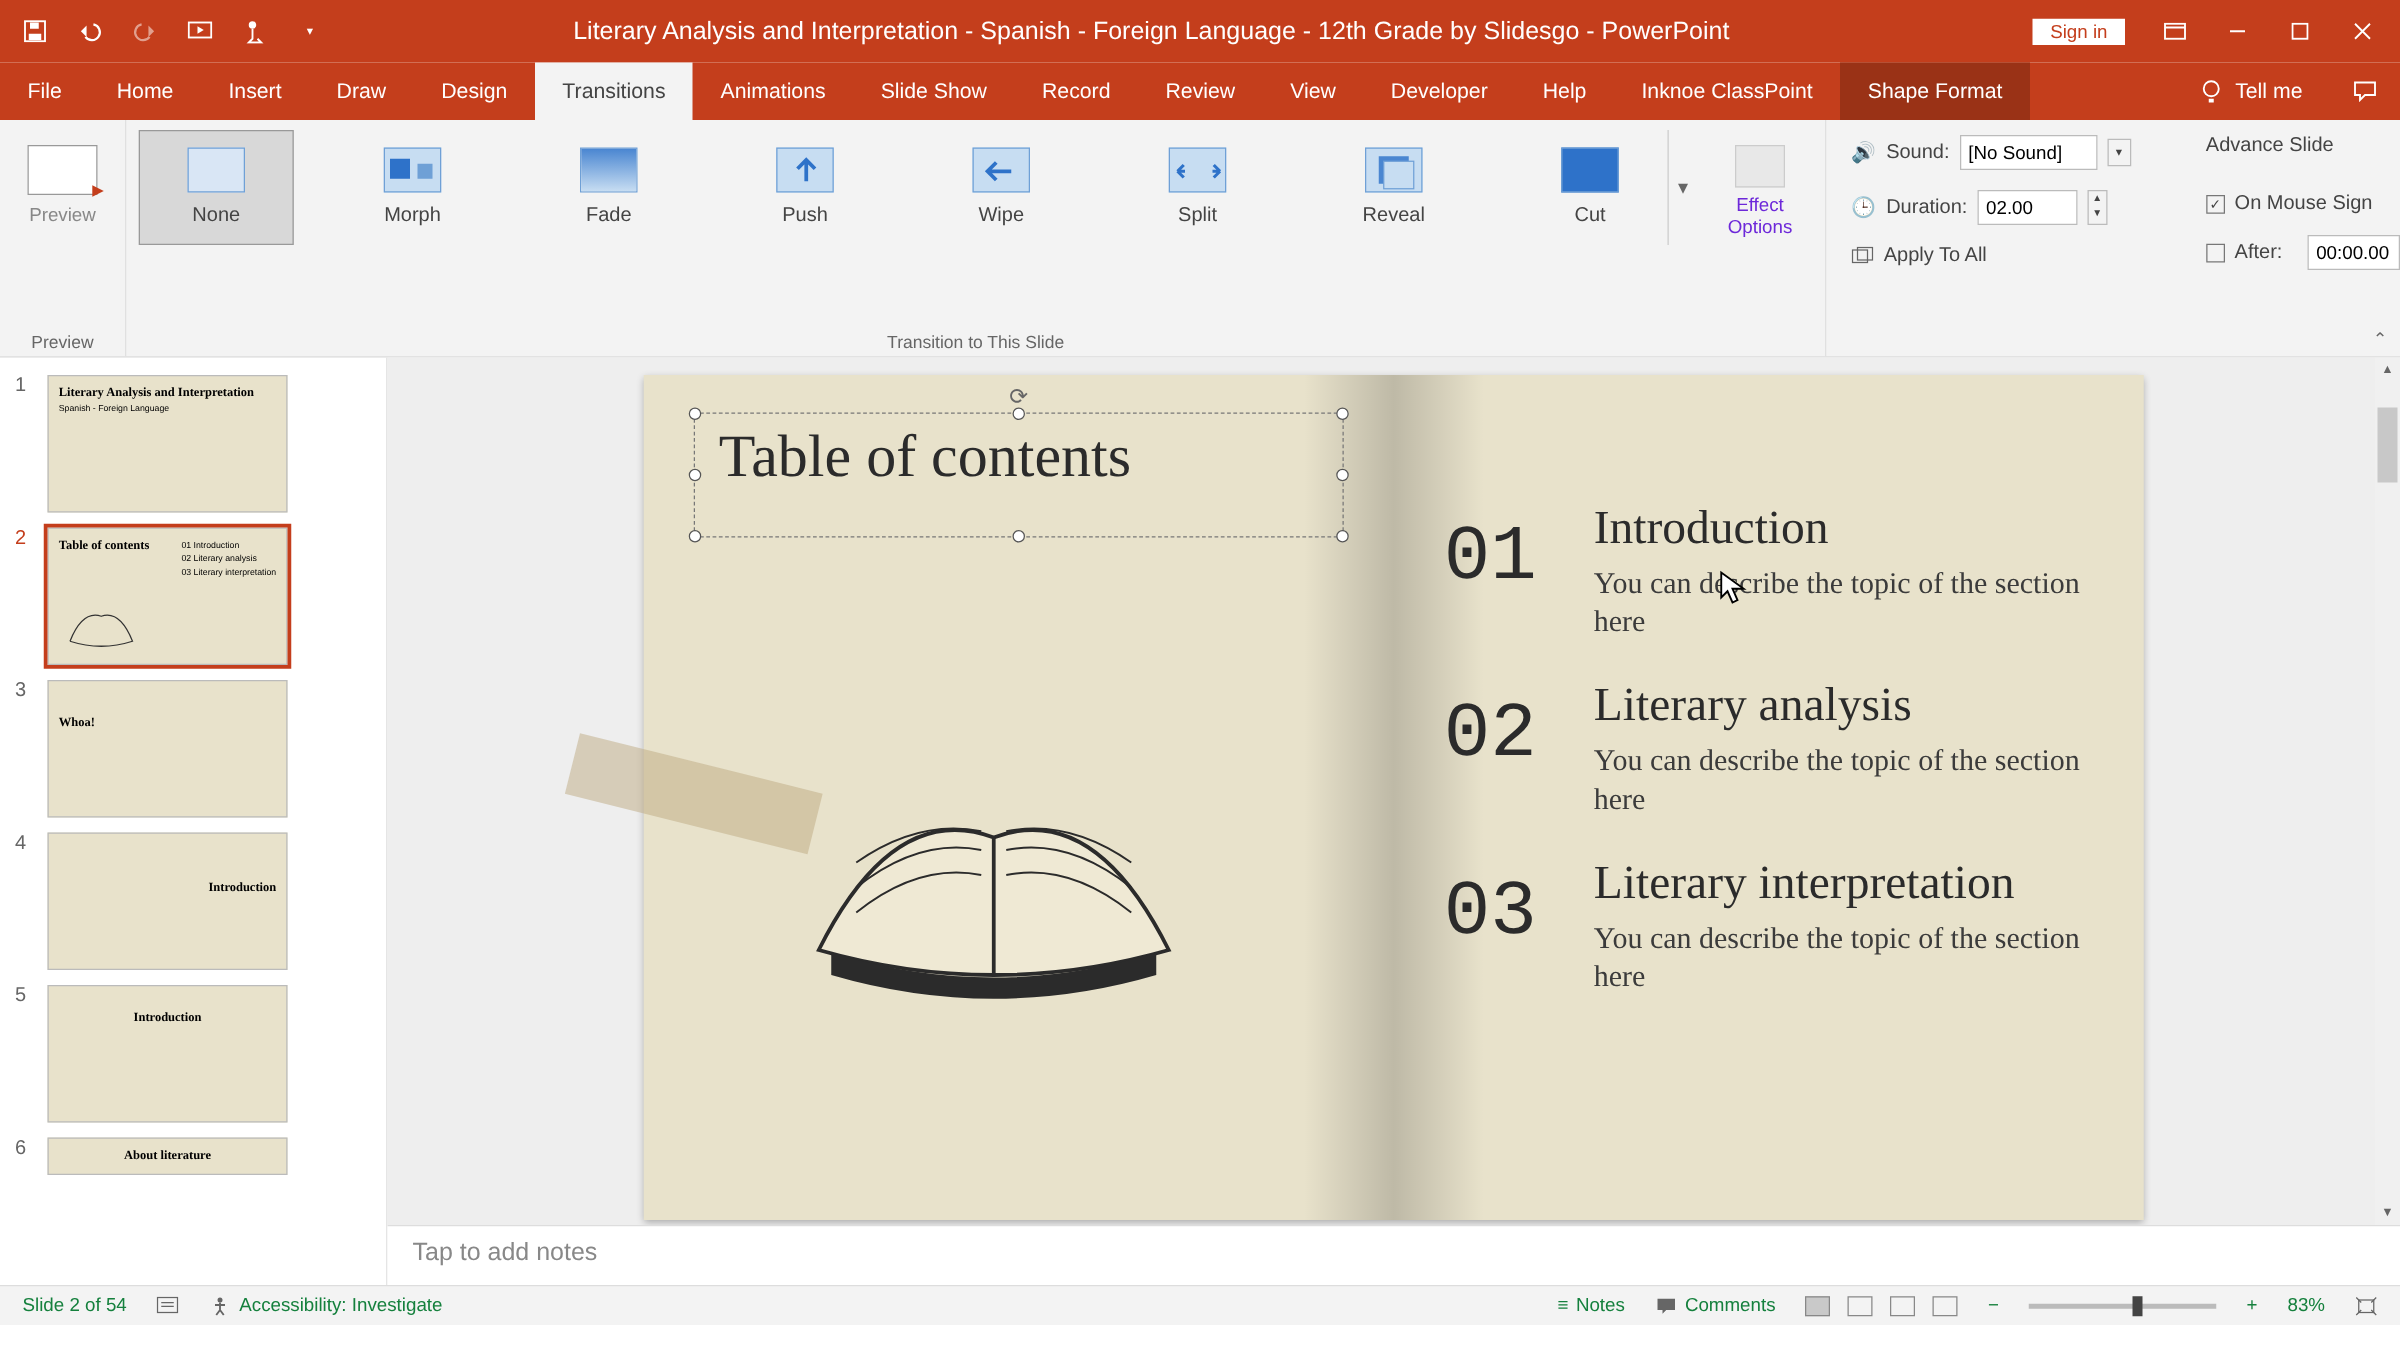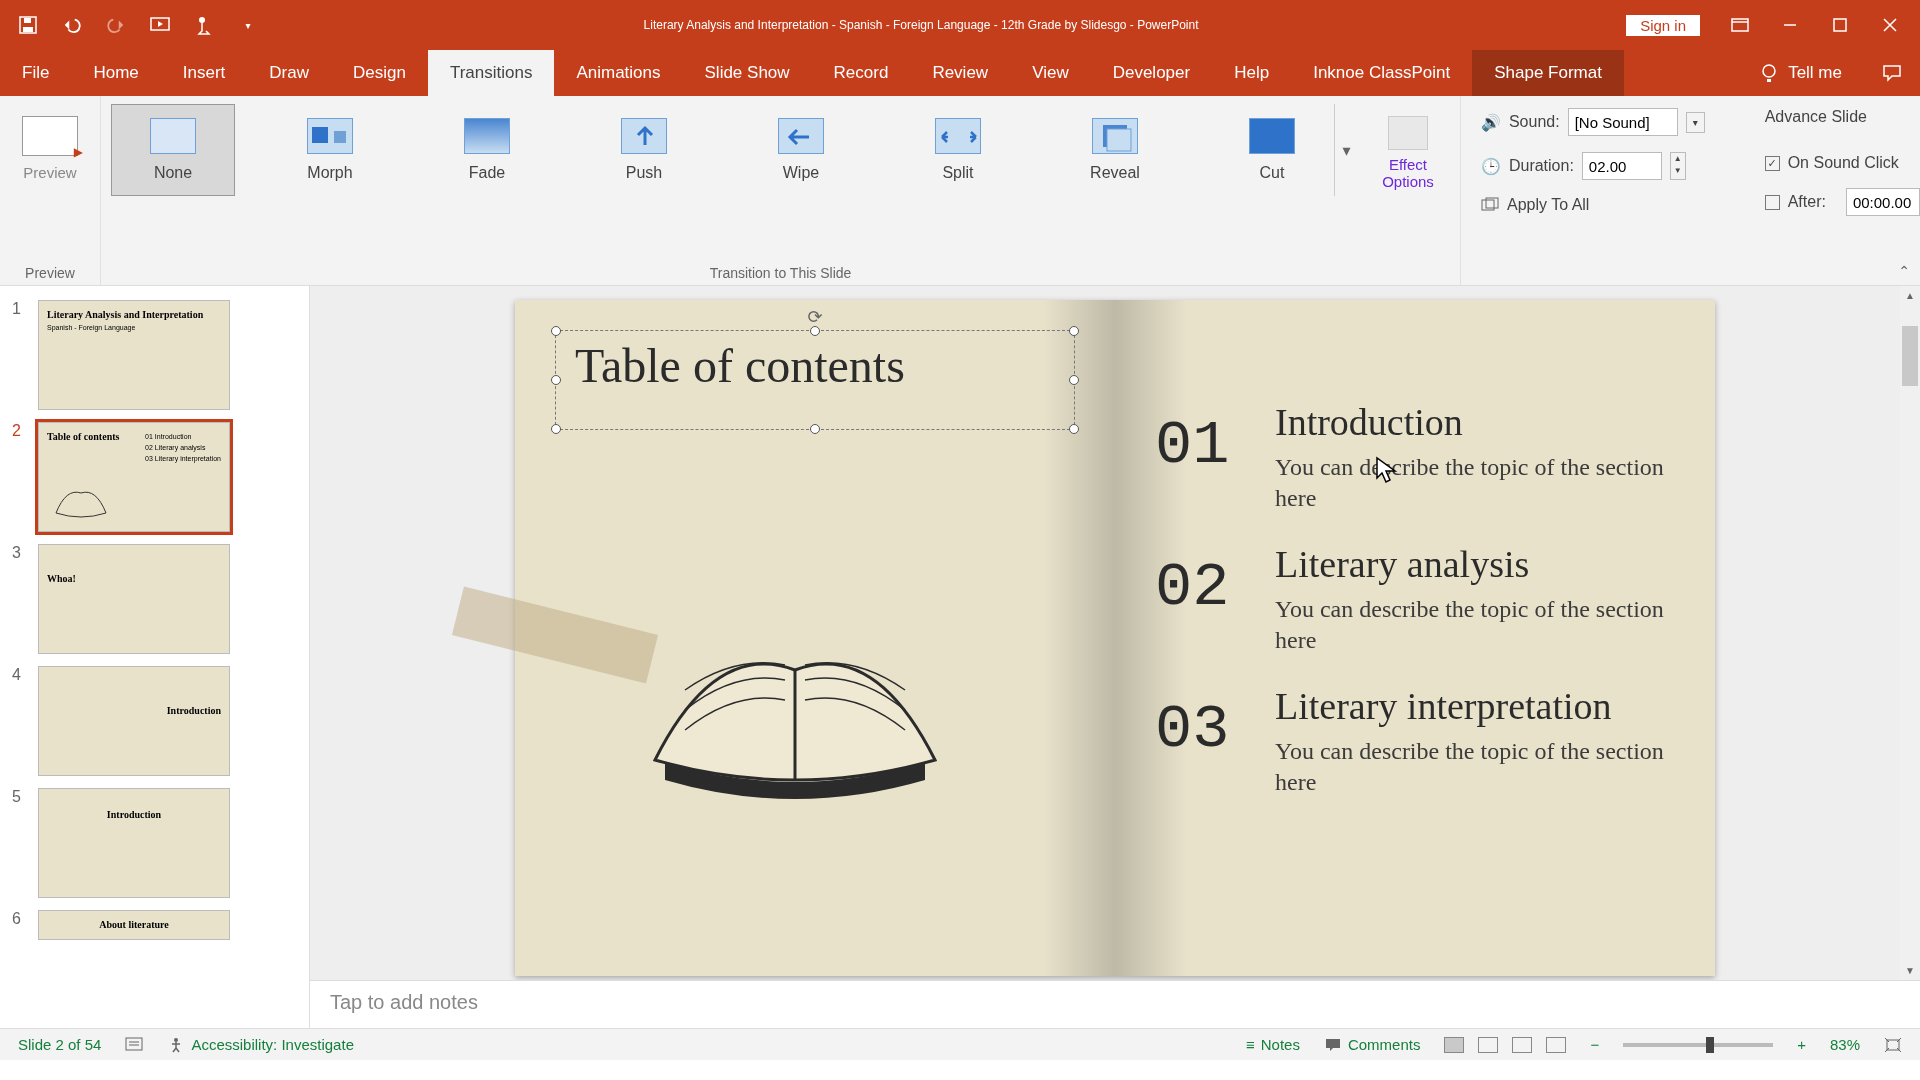--- a/index.html
+++ b/index.html
@@ -2,21 +2,21 @@
 <html><head>
 <meta charset="utf-8">
 <style>
 * { box-sizing: border-box; margin: 0; padding: 0; font-family: "Segoe UI", sans-serif; }
 body { background: #fff; width: 1920px; height: 1080px; overflow: hidden; }
 
 
 .titlebar { height: 50px; background: #c43e1c; display: flex; align-items: center; color: #fff; }
 .titlebar .qat { display: flex; align-items: center; gap: 24px; padding: 0 18px; }
 .titlebar .qat .qat-item { width: 20px; height: 20px; display: flex; align-items: center; justify-content: center; }
-.titlebar .doc-title { flex: 1; text-align: center; font-size: 12px; padding-right: 60px; }
+.titlebar .doc-title { flex: 1; text-align: center; font-size: 20px; padding-right: 60px; }
 .titlebar .right { display: flex; align-items: center; gap: 30px; padding-right: 20px; }
 .sign-in { background: #fff; color: #c43e1c; padding: 2px 14px; font-size: 15px; }
 .win-btn { width: 20px; height: 20px; display: flex; align-items: center; justify-content: center; }
 
 
 .ribbon-tabs { height: 46px; background: #c43e1c; display: flex; align-items: stretch; color: #fff; font-size: 17px; }
 .ribbon-tab { padding: 0 22px; display: flex; align-items: center; cursor: pointer; }
 .ribbon-tab.active { background: #f3f3f3; color: #444; }
 .ribbon-tab.context { background: #9a3216; }
 .ribbon-tabs .spacer { flex: 1; }
@@ -303,21 +303,21 @@
                 <rect x="5" y="1" width="12" height="10" fill="none" stroke="#666"></rect>
               </svg>
           </span>
           <span>Apply To All</span>
         </div>
       </div>
       <div class="timing-col">
         <div class="timing-head">Advance Slide</div>
         <div class="timing-field">
           <span class="cb">✓</span>
-          <span>On Sound Click</span>
+          <span>On Mouse Sign</span>
         </div>
         <div class="timing-field">
           <span class="cb"></span>
           <span>After:</span>
           <input type="text" style="width: 74px; margin-left: 12px;" value="00:00.00">
           <div class="spinner">
               <div>▲</div>
               <div>▼</div>
             </div>
         </div>

